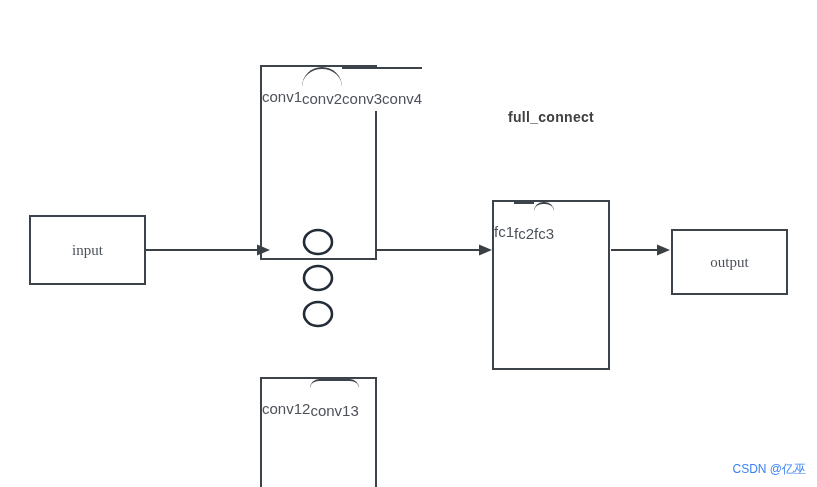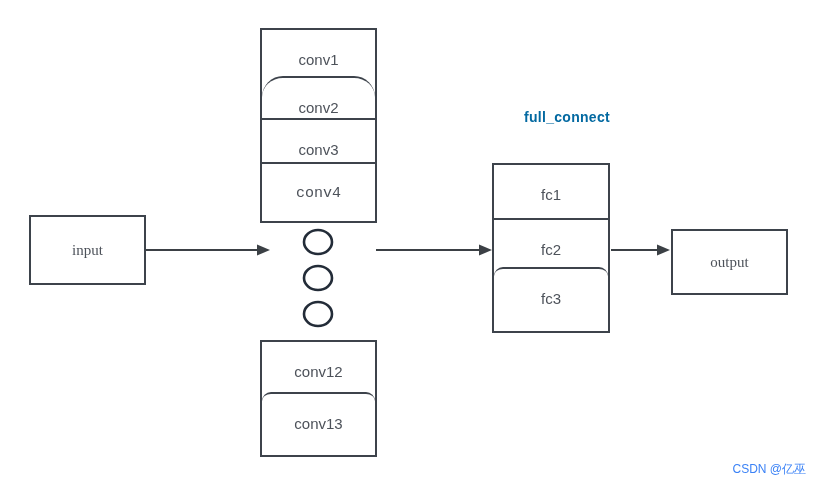--- a/index.html
+++ b/index.html
@@ -26,21 +26,22 @@
     align-items: center;
     justify-content: center;
     font-family: Liberation Serif, serif;
   }
   .stack {
     position: absolute;
     box-sizing: border-box;
     background: #ffffff;
     border: 2px solid #3d434b;
     display: flex;
-    flex-direction: column;
+    flex-direction: row;
+    margin-top: 37px;
   }
   .stack .cell {
     box-sizing: border-box;
     display: flex;
     justify-content: center;
     align-items: flex-start;
     padding-top: 21px;
     color: #4d525a;
     font-size: 15px;
     background: #ffffff;
@@ -48,40 +49,40 @@
   .stack .cell + .cell {
     border-top: 2px solid #3d434b;
   }
   #input-node  { left: 29px;  top: 215px; width: 117px; height: 70px; }
   #output-node { left: 671px; top: 229px; width: 117px; height: 66px; }
 
   #conv-stack-top    { left: 260px; top: 28px;  width: 117px; height: 195px; }
   #conv-stack-top    .cell:nth-child(1) { height: 46px; }
   #conv-stack-top    .cell:nth-child(2) { height: 42px; border-radius: 21px; }
   #conv-stack-top    .cell:nth-child(3) { height: 44px; }
-  #conv-stack-top    .cell:nth-child(4) { height: 59px; font-family: Liberation Mono, monospace; }
+  #conv-stack-top    .cell:nth-child(4) { height: 59px; }
 
   #conv-stack-bottom { left: 260px; top: 340px; width: 117px; height: 117px; }
   #conv-stack-bottom .cell:nth-child(1) { height: 50px; }
   #conv-stack-bottom .cell:nth-child(2) { height: 63px; border-radius: 9px; }
 
   #fc-stack          { left: 492px; top: 163px; width: 118px; height: 170px; }
   #fc-stack .cell:nth-child(1) { height: 53px; }
   #fc-stack .cell:nth-child(2) { height: 49px; }
   #fc-stack .cell:nth-child(3) { height: 64px; border-radius: 9px; }
 
   #fc-group-label {
     position: absolute;
     left: 492px;
     top: 109px;
     width: 118px;
-    text-align: right;
+    text-align: center;
     font-size: 14px;
     font-weight: bold;
-    color: #0369a1;
+    color: #404040;
     letter-spacing: 0.3px;
   }
   #connector-layer {
     position: absolute;
     left: 0;
     top: 0;
     pointer-events: none;
   }
   #watermark {
     position: absolute;

